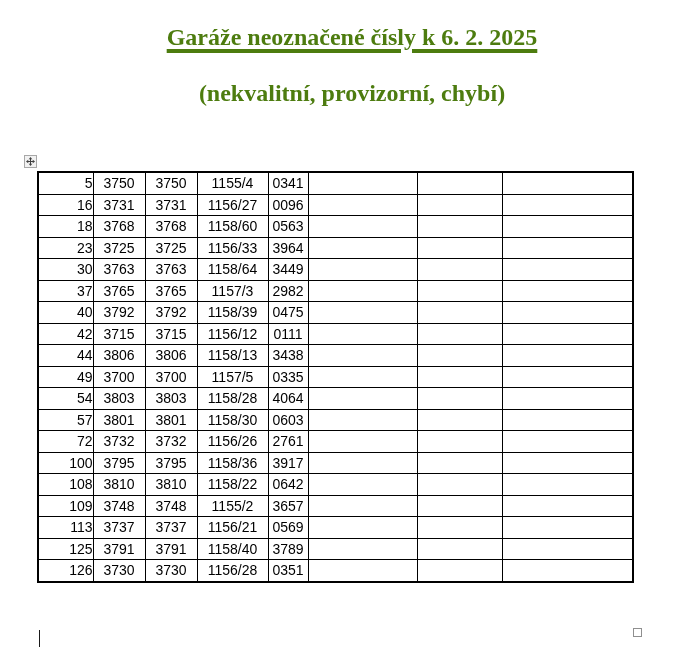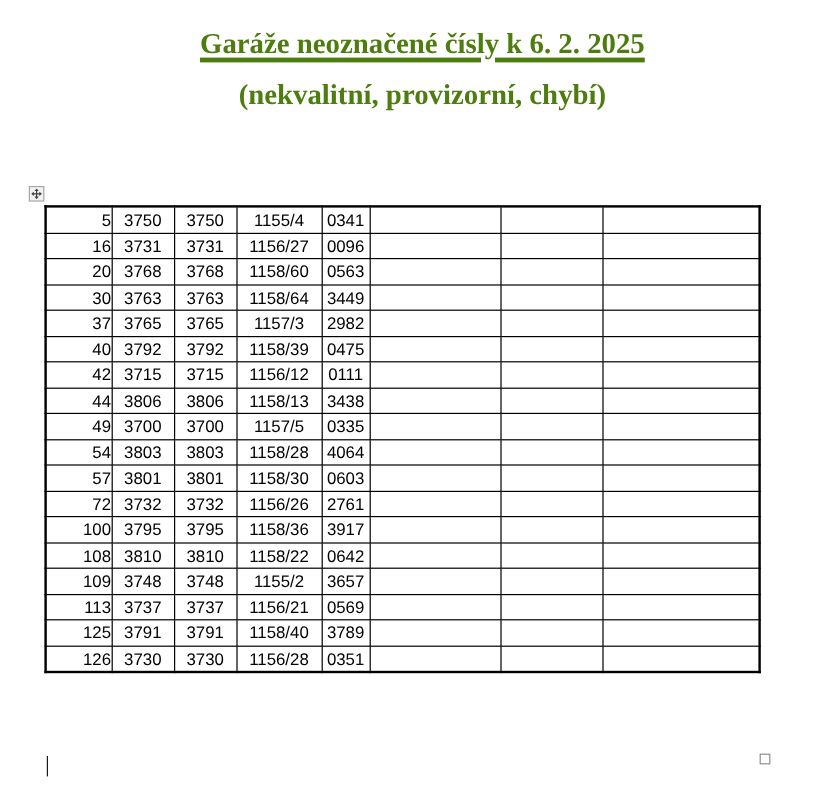--- a/index.html
+++ b/index.html
@@ -25,21 +25,21 @@
     font-size: 24px;
     color: #4d7c0f;
     white-space: nowrap;
   }
   .doc-title { top: 24px; }
   .doc-title .underlined {
     text-decoration: underline;
     text-decoration-thickness: 3.5px;
     text-underline-offset: 4px;
   }
-  .doc-subtitle { top: 67px; }
+  .doc-subtitle { top: 80px; }
 
   .move-handle {
     position: absolute;
     left: 24px;
     top: 155px;
     width: 11px;
     height: 11px;
     border: 1px solid #a8a8a8;
     background: #f2f2f2;
     display: flex;
@@ -147,25 +147,35 @@
           <td class="c1">16</td>
           <td class="c2">3731</td>
           <td class="c3">3731</td>
           <td class="c4">1156/27</td>
           <td class="c5">0096</td>
           <td class="c6"></td>
           <td class="c7"></td>
           <td class="c8"></td>
         </tr>
         <tr>
-          <td class="c1">20</td>
+          <td class="c1">18</td>
           <td class="c2">3768</td>
           <td class="c3">3768</td>
           <td class="c4">1158/60</td>
           <td class="c5">0563</td>
+          <td class="c6"></td>
+          <td class="c7"></td>
+          <td class="c8"></td>
+        </tr>
+        <tr>
+          <td class="c1">23</td>
+          <td class="c2">3725</td>
+          <td class="c3">3725</td>
+          <td class="c4">1156/33</td>
+          <td class="c5">3964</td>
           <td class="c6"></td>
           <td class="c7"></td>
           <td class="c8"></td>
         </tr>
         <tr>
           <td class="c1">30</td>
           <td class="c2">3763</td>
           <td class="c3">3763</td>
           <td class="c4">1158/64</td>
           <td class="c5">3449</td>

